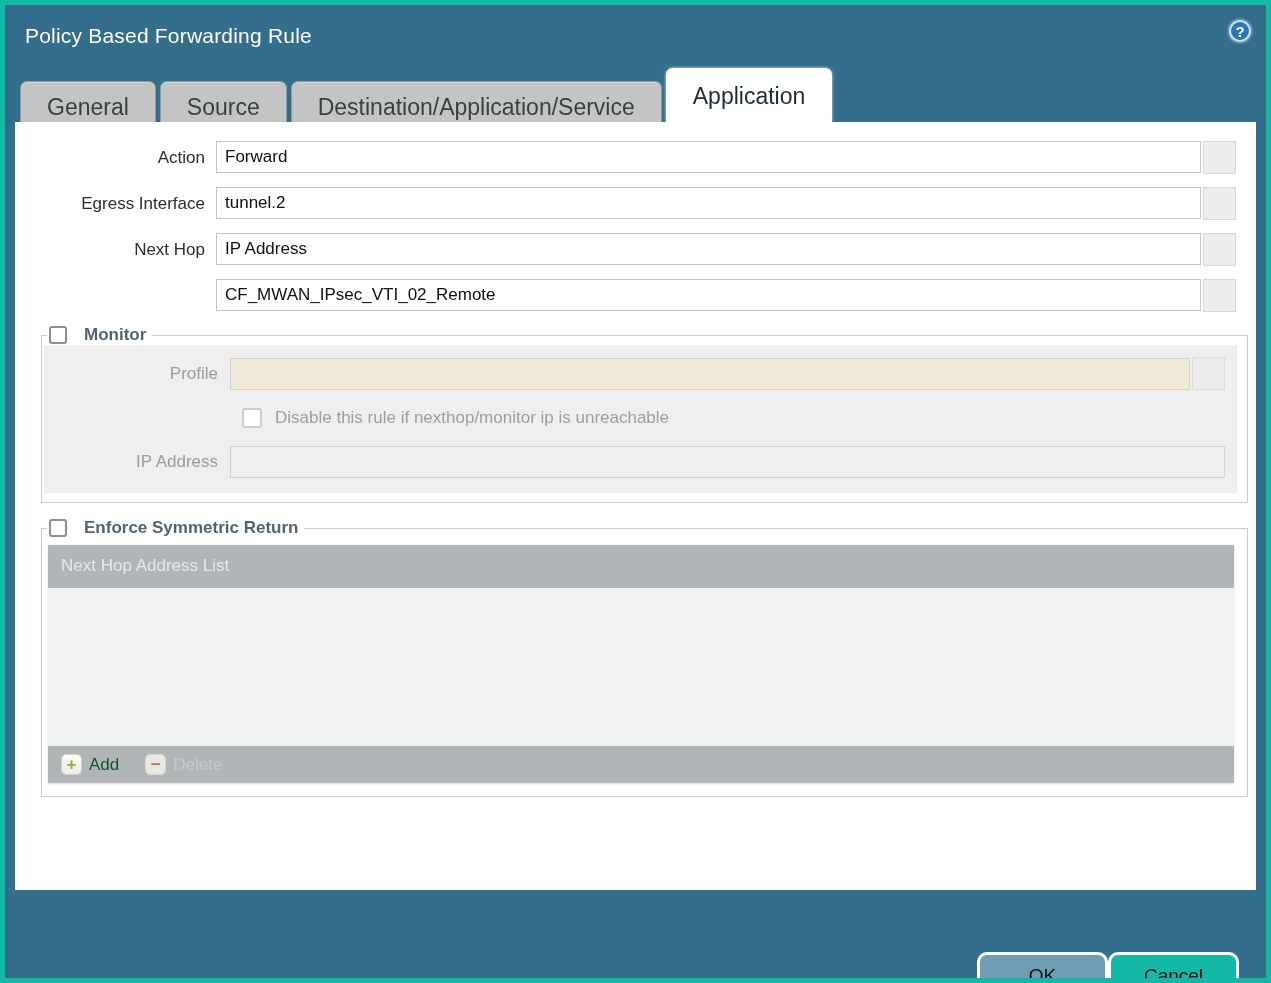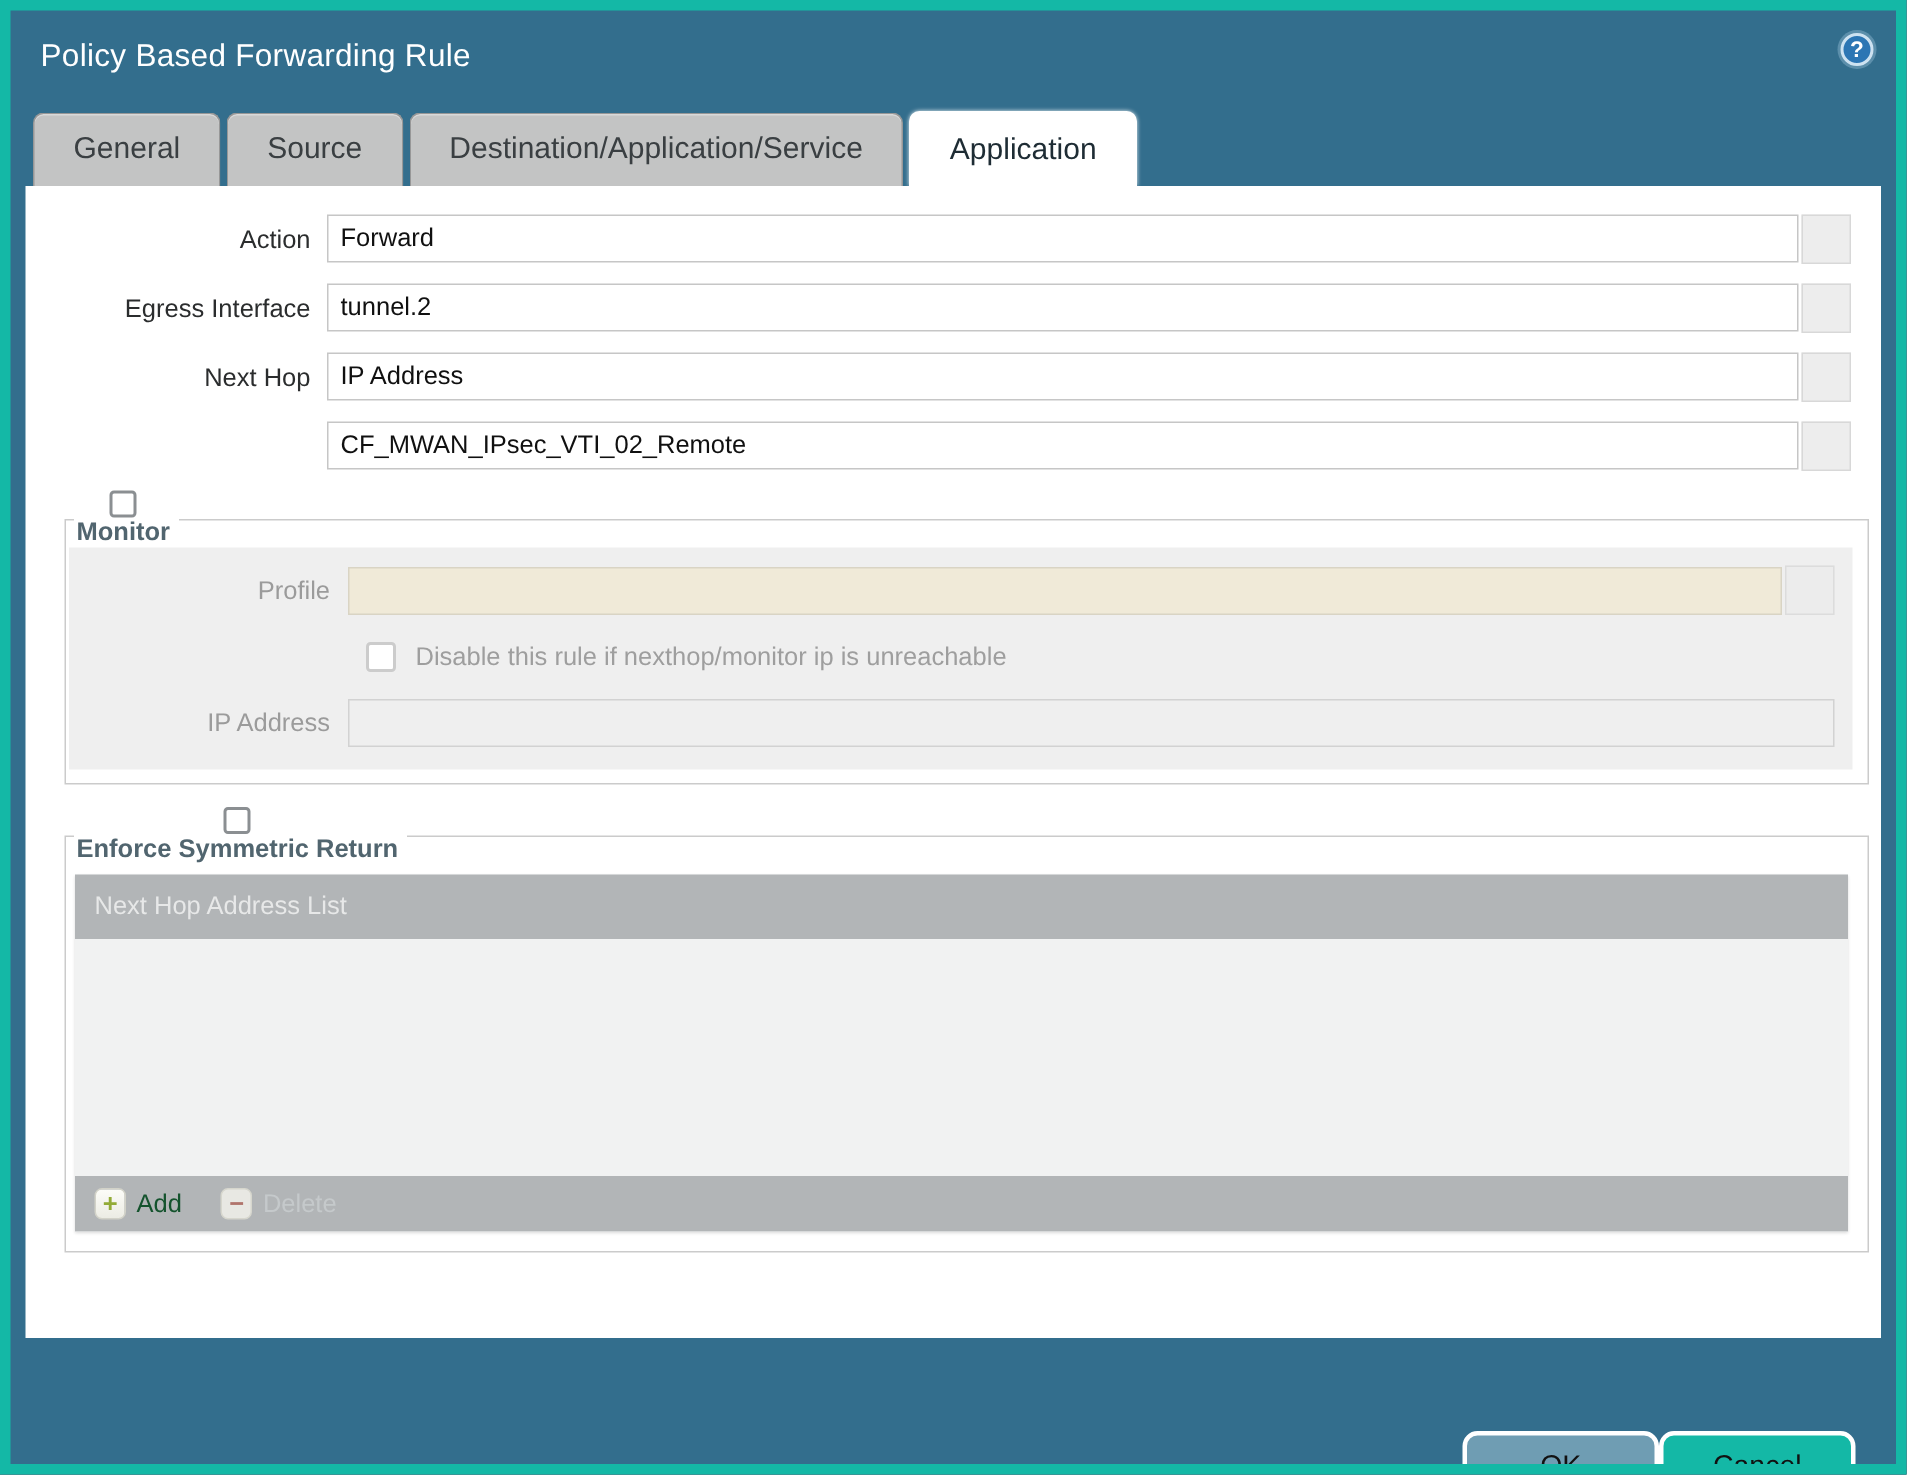--- a/index.html
+++ b/index.html
@@ -3,21 +3,21 @@
 <meta charset="utf-8">
 <style>
   * { box-sizing: border-box; margin: 0; padding: 0; }
   html,body { width: 1271px; height: 983px; }
   body {
     font-family: "Liberation Sans", sans-serif;
     background: #000;
   }
   .frame {
     position: absolute; inset: 0;
-    border: 7px solid #14b8a6;
+    border: 5px solid #14b8a6;
     background: #336e8d;
     overflow: hidden;
   }
   
   .titlebar { position: relative; height: 64px; }
   .title {
     position: absolute; left: 20px; top: 19px;
     color: #ffffff; font-size: 21px; letter-spacing: .2px;
   }
   .help-icon {
@@ -32,22 +32,22 @@
   }
   
   .tabs {
     display: flex; align-items: flex-end;
     padding-left: 15px; height: 53px; gap: 4px;
   }
   .tab {
     background: #c3c4c4;
     border: 1px solid #979797; border-bottom: none;
     border-radius: 7px 7px 0 0;
-    padding: 12px 26px 13px;
-    font-size: 20px; color: #3a3f42;
+    padding: 12px 26px 1px;
+    font-size: 23px; color: #3a3f42;
     box-shadow: inset 0 1px 0 #d9d9d9;
     cursor: pointer; white-space: nowrap;
   }
   .tab.active {
     background: #ffffff;
     border-color: #ffffff;
     color: #1e2c34;
     padding-top: 14px; padding-bottom: 12px;
     box-shadow: 0 0 3px rgba(255,255,255,.9);
     position: relative; z-index: 2;
@@ -84,22 +84,22 @@
     border-top: 11px solid #6d8violet checking;
   }
   .dd-arrow { border-top-color: #6e8a9b; filter: drop-shadow(0 1px 0 rgba(255,255,255,.7)); }
   
   fieldset {
     border: 1px solid #cbcbcb;
     margin: 3px 8px 15px 26px;
     padding: 0 10px 9px 2px;
   }
   legend {
-    display: flex; align-items: center; gap: 0;
-    margin-left: 3px; padding: 0 6px 0 2px; flex-direction: column;
+    display: flex; align-items: center; gap: 17px;
+    margin-left: 3px; padding: 0 6px 0 2px;
   }
   .legend-text { font-size: 17px; font-weight: bold; color: #51656f; }
   .checkbox {
     width: 18px; height: 18px; background: #fff;
     border: 2px solid #8b8f92; border-radius: 3px;
     cursor: pointer; flex: none;
   }
   .panel { background: #efefef; padding: 12px 0 15px; }
   .p-row { display: flex; align-items: center; margin: 0 12px 12px 0; }
   .p-label {

